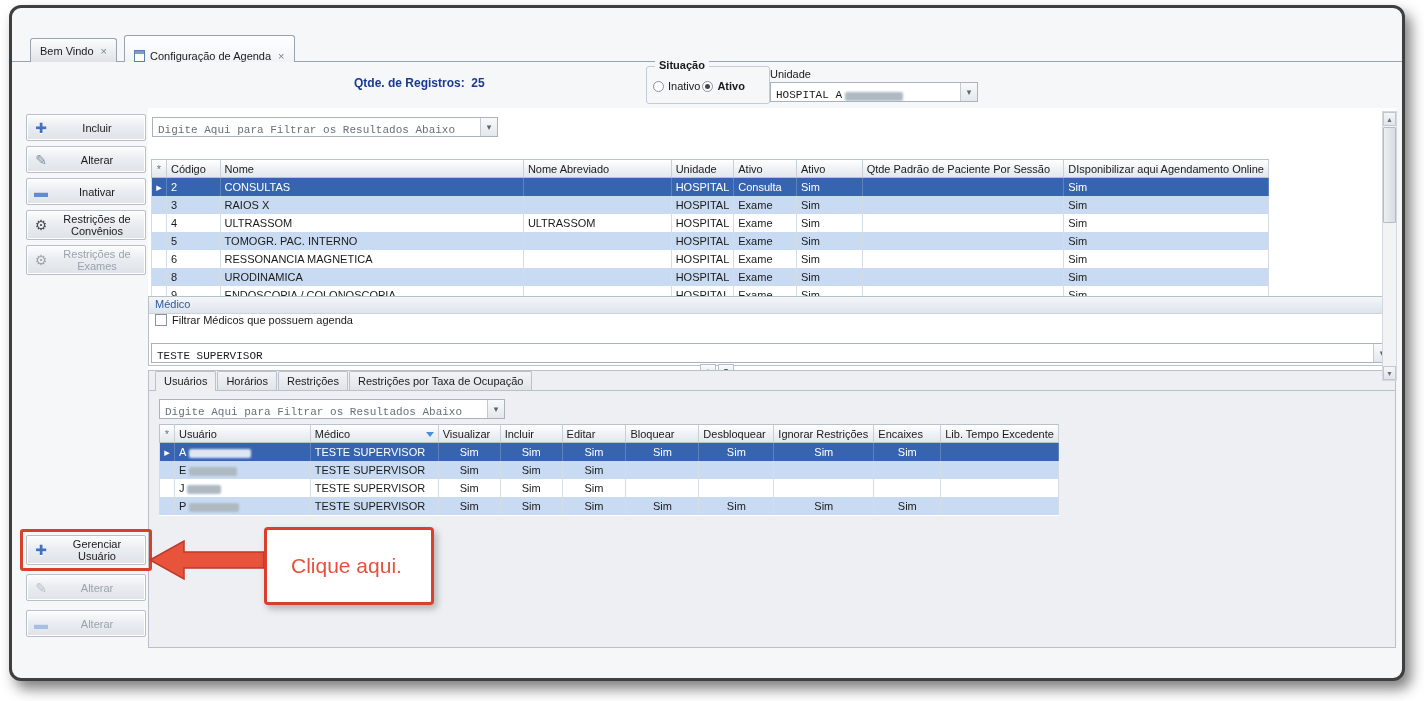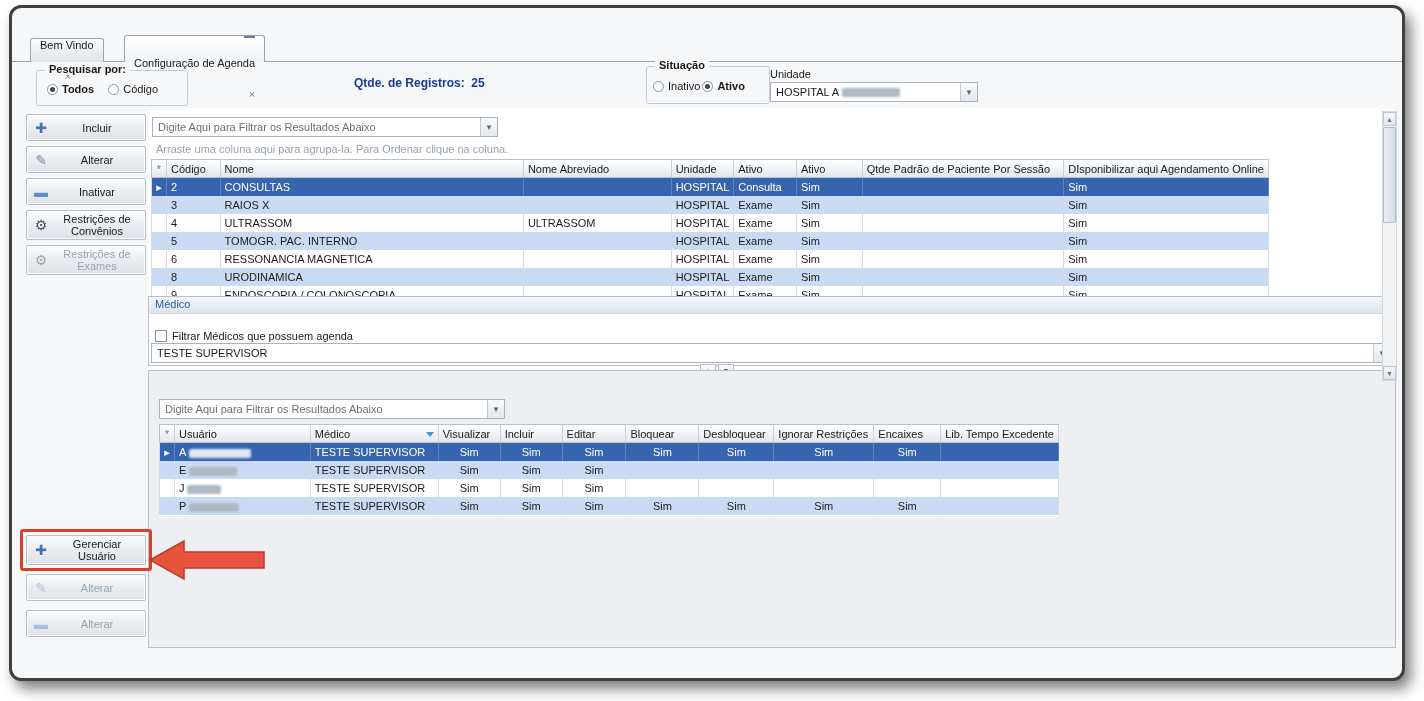--- a/index.html
+++ b/index.html
@@ -13,42 +13,42 @@
   
   .frame {
     position: absolute; left: 9px; top: 5px; width: 1396px; height: 676px;
     border: 3px solid #3f3f3f; border-radius: 12px; background: #f6f7f9;
     box-shadow: 6px 8px 14px rgba(0,0,0,.5); overflow: hidden;
   }
 
   
   .tabbar { position: absolute; left: 0; top: 26px; width: 100%; height: 28px; border-bottom: 1px solid #9aa4b0; }
   .tab {
-    position: absolute; display: flex; align-items: center; gap: 19px; padding: 0 9px;
+    position: absolute; display: flex; align-items: center; gap: 5px; padding: 0 9px;
     border: 1px solid #9aa4b0; border-bottom: none; border-radius: 3px 3px 0 0;
-    background: linear-gradient(#fbfcfd, #dfe3e8); cursor: default; white-space: nowrap; flex-direction: column;
+    background: linear-gradient(#fbfcfd, #dfe3e8); cursor: default; white-space: nowrap;
   }
   .tab.inactive { left: 18px; top: 4px; height: 24px; }
   .tab.active  { left: 112px; top: 1px; height: 27px; background: linear-gradient(#ffffff, #f0f3f6); align-items: flex-end; }
   .tab-close { color: #7a838d; font-size: 11px; margin-left: 2px; }
   .doc-icon { width: 11px; height: 12px; background: #fdfdfd; border: 1px solid #5b7fae; box-shadow: inset 0 3px 0 #7d9cc6; }
 
   
   .groupbox { position: absolute; border: 1px solid #c3cbd4; border-radius: 3px; }
   .gb-label { position: absolute; top: -8px; left: 8px; background: #f6f7f9; padding: 0 4px; font-weight: bold; }
   .gb-row { display: flex; align-items: center; gap: 14px; padding: 12px 10px 4px 10px; }
   .radio { display: inline-flex; align-items: center; gap: 4px; cursor: default; }
   .radio .dot { width: 11px; height: 11px; border-radius: 50%; border: 1px solid #8a93a2; background: #fff; position: relative; flex: none; }
   .radio.checked .dot::after { content: ''; position: absolute; inset: 2px; border-radius: 50%; background: #444; }
   .radio.checked .rl { font-weight: bold; }
   .qtde { position: absolute; left: 342px; top: 68px; font-weight: bold; font-size: 12px; color: #1b3a8f; }
   .field-label { position: absolute; }
 
   .combo { display: flex; align-items: stretch; background: #fff; border: 1px solid #a9b2bd; }
-  .combo-text { flex: 1; display: flex; align-items: center; padding: 0 5px; white-space: nowrap; overflow: hidden; }
+  .combo-text { flex: 1; display: flex; align-items: flex-end; padding: 0 5px; white-space: nowrap; overflow: hidden; font-family: Liberation Mono, monospace; }
   .combo-btn { width: 17px; display: flex; align-items: center; justify-content: center; background: linear-gradient(#f8f9fa, #e4e8ec); border-left: 1px solid #c3cad2; color: #5a6570; font-size: 9px; }
   .combo.filter .combo-text { color: #6a7077; }
 
   .redacted { display: inline-block; height: 9px; border-radius: 2px; background: #aeb9c2; filter: blur(1.3px); vertical-align: middle; margin-left: 3px; }
   .row-selected .redacted { background: #dfe7f2; }
 
   
   .btn-col { position: absolute; display: flex; flex-direction: column; gap: 5px; width: 120px; }
   #left-buttons { left: 14px; top: 106px; }
   #bottom-buttons { left: 14px; top: 527px; gap: 9px; }
@@ -85,21 +85,21 @@
   .grid td:first-child { border-left: 1px solid #d6dce4; text-align: center; }
   .row-normal { background: #ffffff; }
   .row-alt { background: #c8dbf2; }
   .row-selected { background: #3764ae; color: #ffffff; }
   .row-selected td { border-right-color: #5d82bd; }
   .funnel { float: right; width: 0; height: 0; border-left: 4px solid transparent; border-right: 4px solid transparent; border-top: 5px solid #4a90d9; margin-top: 4px; }
 
   
   .medico-panel { position: absolute; left: 136px; top: 288px; width: 1246px; height: 70px; border: 1px solid #b8c0ca; background: #fff; }
   .medico-header { height: 17px; background: linear-gradient(#f4f6f9, #dde4ec); border-bottom: 1px solid #cdd3db; color: #2b5aa0; padding: 1px 6px; }
-  .medico-check-row { display: flex; align-items: center; gap: 5px; padding: 16px 6px; }
+  .medico-check-row { display: flex; align-items: center; gap: 5px; padding: 0 6px; }
   .checkbox { width: 12px; height: 12px; border: 1px solid #8a93a2; background: #fff; flex: none; }
   .medico-combo { position: absolute; left: 2px; right: 2px; bottom: 2px; height: 20px; }
 
   
   .splitter { position: absolute; left: 688px; top: 356px; display: flex; gap: 2px; }
   .split-btn { width: 16px; height: 12px; border: 1px solid #b7bfc9; background: linear-gradient(#fbfcfd, #e4e8ec); font-size: 7px; color: #555e67; display: flex; align-items: center; justify-content: center; }
 
   
   .bottom-panel { position: absolute; left: 136px; top: 362px; width: 1248px; height: 278px; border: 1px solid #b8c0ca; background: #edeff2; }
   .tabs2-row { position: absolute; top: 0; left: 0; right: 0; height: 20px; border-bottom: 1px solid #b9c1ca; display: flex; padding-left: 6px; }
@@ -135,33 +135,20 @@
         <span>Bem Vindo</span>
         <span class="tab-close">×</span>
       </div>
       <div class="tab active">
         <span class="doc-icon"></span>
         <span>Configuração de Agenda</span>
         <span class="tab-close">×</span>
       </div>
     </div>
 
-    <div class="groupbox" style="left:24px; top:62px; width:152px; height:36px;">
-      <span class="gb-label">Pesquisar por:</span>
-      <div class="gb-row">
-        <label class="radio checked">
-          <span class="dot"></span>
-          <span class="rl">Todos</span>
-        </label>
-        <label class="radio">
-          <span class="dot"></span>
-          <span class="rl">Código</span>
-        </label>
-      </div>
-    </div>
 
     <div class="qtde">
       <span>Qtde. de Registros:</span>&nbsp;&nbsp;<span>25</span>
     </div>
 
     <div class="groupbox" style="left:634px; top:58px; width:124px; height:38px;">
       <span class="gb-label">Situação</span>
       <div class="gb-row" style="gap:2px; padding:13px 6px 4px 6px;">
         <label class="radio">
           <span class="dot"></span>
@@ -206,21 +193,20 @@
         </div>
       </div>
 
     <div class="content-bg"></div>
 
     <div class="combo filter" style="position:absolute; left:140px; top:109px; width:346px; height:20px;">
       <span class="combo-text">Digite Aqui para Filtrar os Resultados Abaixo</span>
       <span class="combo-btn">▾</span>
     </div>
 
-    <div class="hint">Arraste uma coluna aqui para agrupa-la. Para Ordenar clique na coluna.</div>
 
     <div class="grid-wrap" style="left:139px; top:151px; width:1118px; height:138px;">
       <table class="grid">
           <colgroup>
             <col style="width: 16px;">
             <col style="width: 54px;">
             <col style="width: 308px;">
             <col style="width: 150px;">
             <col style="width: 60px;">
             <col style="width: 63px;">
@@ -334,20 +320,26 @@
         <span class="combo-btn">▾</span>
       </div>
     </div>
 
     <div class="splitter">
       <span class="split-btn">▲</span>
       <span class="split-btn">▼</span>
     </div>
 
     <div class="bottom-panel">
+      <div class="tabs2-row" id="tabs2">
+          <div class="tab2 active">Usuários</div>
+          <div class="tab2">Horários</div>
+          <div class="tab2">Restrições</div>
+          <div class="tab2">Restrições por Taxa de Ocupação</div>
+        </div>
       <div class="combo filter combo2">
         <span class="combo-text">Digite Aqui para Filtrar os Resultados Abaixo</span>
         <span class="combo-btn">▾</span>
       </div>
       <div class="grid-wrap" style="left:10px; top:53px; width:900px; height:92px;">
         <table class="grid grid2">
             <colgroup>
               <col style="width: 16px;">
               <col style="width: 136px;">
               <col style="width: 128px;">
@@ -446,20 +438,23 @@
         <div class="side-btn disabled">
           <span class="btn-icon ic-minus">▬</span>
           <span class="btn-label">Alterar</span>
         </div>
       </div>
 
     <svg class="arrow-svg" width="118" height="46">
       <polygon points="2,23 36,4 36,15 116,15 116,31 36,31 36,42" fill="#e8533c" stroke="#c0392b" stroke-width="1.5"></polygon>
     </svg>
 
+    <div class="callout">
+      <span>Clique aqui.</span>
+    </div>
 
     <div class="vscroll">
       <span class="sb-btn sb-up">▲</span>
       <span class="sb-thumb"></span>
       <span class="sb-btn sb-down">▼</span>
     </div>
 
   </div>
 </div>
 

